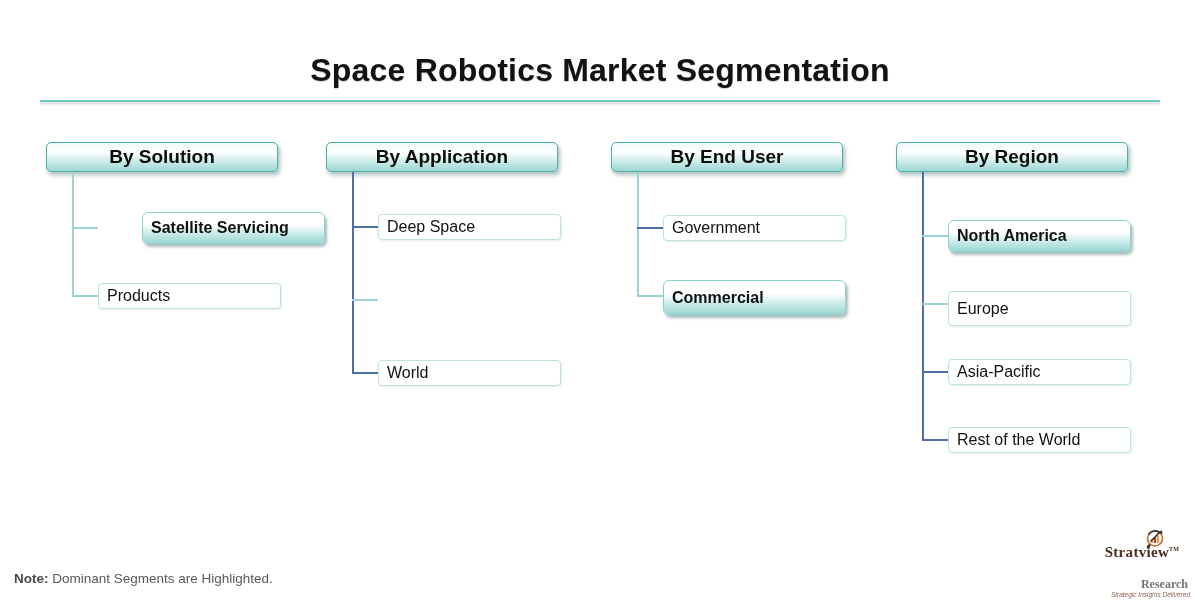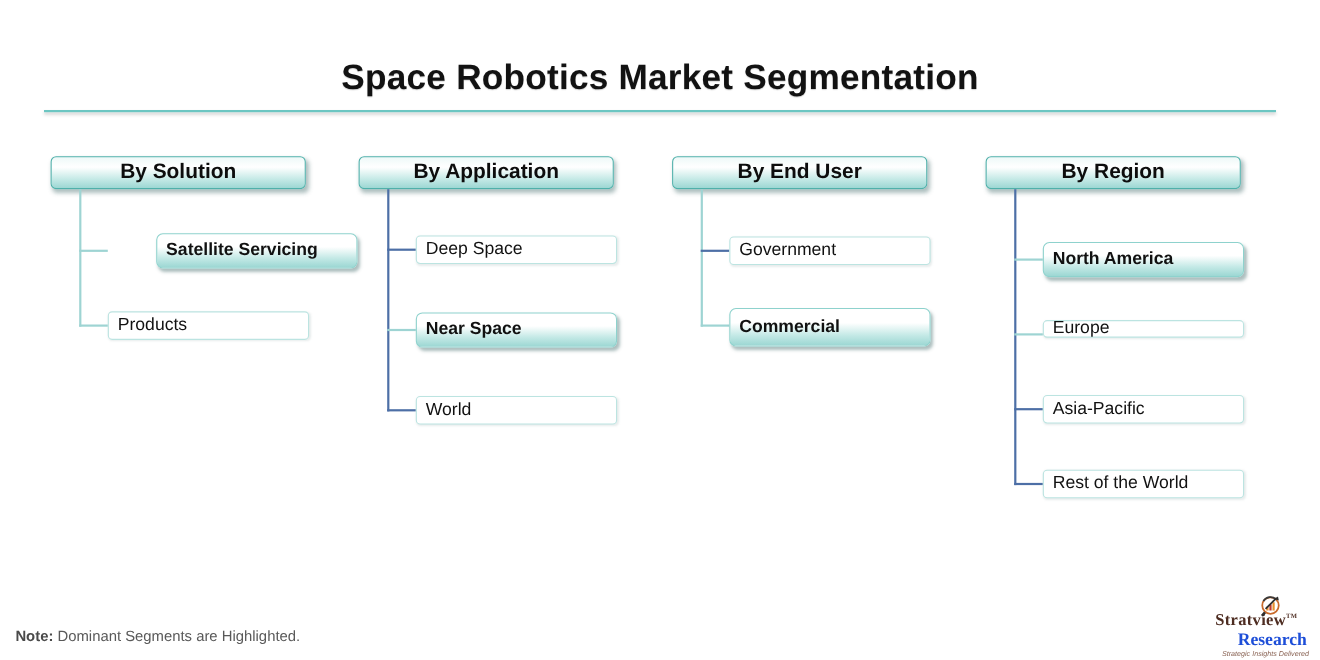--- a/index.html
+++ b/index.html
@@ -34,22 +34,22 @@
   .hline{position:absolute;height:2px;}
 
   .note{position:absolute;left:14px;top:571px;font-size:13.5px;color:#595959;}
   .note b{color:#4a4a4a;}
 
   .logo{position:absolute;right:6px;bottom:2px;width:104px;text-align:center;line-height:1;}
   .logo .icon-wrap{position:relative;height:22px;margin-bottom:-5px;margin-left:26px;}
   .logo .brand{font-family:"Liberation Serif",serif;font-weight:bold;font-size:15px;
       color:#4e2d22;letter-spacing:.3px;}
   .logo .tm{font-size:6px;vertical-align:super;color:#4e2d22;}
-  .logo .research{font-family:"Liberation Serif",serif;font-weight:bold;font-size:16px;
-      color:#1d4ed8;text-align:right;padding-right:6px;margin-top:2px;}
+  .logo .research{font-family:"Liberation Serif",serif;font-weight:bold;font-size:12px;
+      color:#737373;text-align:right;padding-right:6px;margin-top:18px;}
   .logo .tagline{font-size:6.5px;font-style:italic;color:#8a6455;text-align:right;
       padding-right:4px;margin-top:2px;}
 </style>
 </head>
 <body>
 
 <div class="canvas">
 
   <h1 class="title">Space Robotics Market Segmentation</h1>
   <div class="divider"></div>
@@ -62,39 +62,38 @@
         <div class="child-box child-hl" style="top: 212px; height: 32px; margin-left: 44px;">Satellite Servicing</div>
         <div class="hline" style="left: 26px; top: 295px; width: 26px; background: rgb(158, 212, 211);"></div>
         <div class="child-box child-plain" style="top: 283px; height: 26px;">Products</div>
       </div>
       <div class="column" style="left: 326px;">
         <div class="header-box" style="top: 142px;">By Application</div>
         <div class="vline" style="left: 26px; top: 172px; height: 202px; background: rgb(77, 111, 166);"></div>
         <div class="hline" style="left: 26px; top: 226px; width: 26px; background: rgb(77, 111, 166);"></div>
         <div class="child-box child-plain" style="top: 214px; height: 26px;">Deep Space</div>
         <div class="hline" style="left: 26px; top: 299px; width: 26px; background: rgb(158, 212, 211);"></div>
-        <div class="child-box child-hl" style="top: 284px; height: 32px;">Near Space</div>
         <div class="hline" style="left: 26px; top: 372px; width: 26px; background: rgb(77, 111, 166);"></div>
         <div class="child-box child-plain" style="top: 360px; height: 26px;">World</div>
       </div>
       <div class="column" style="left: 611px;">
         <div class="header-box" style="top: 142px;">By End User</div>
         <div class="vline" style="left: 26px; top: 172px; height: 125px; background: rgb(158, 212, 211);"></div>
         <div class="hline" style="left: 26px; top: 227px; width: 26px; background: rgb(77, 111, 166);"></div>
         <div class="child-box child-plain" style="top: 215px; height: 26px;">Government</div>
         <div class="hline" style="left: 26px; top: 295px; width: 26px; background: rgb(158, 212, 211);"></div>
         <div class="child-box child-hl" style="top: 280px; height: 35px;">Commercial</div>
       </div>
       <div class="column" style="left: 896px;">
         <div class="header-box" style="top: 142px;">By Region</div>
         <div class="vline" style="left: 26px; top: 172px; height: 269px; background: rgb(77, 111, 166);"></div>
         <div class="hline" style="left: 26px; top: 235px; width: 26px; background: rgb(158, 212, 211);"></div>
         <div class="child-box child-hl" style="top: 220px; height: 32px;">North America</div>
         <div class="hline" style="left: 26px; top: 303px; width: 26px; background: rgb(158, 212, 211);"></div>
-        <div class="child-box child-plain" style="top: 291px; height: 16px;">Europe</div>
+        <div class="child-box child-plain" style="top: 291px; height: 35px;">Europe</div>
         <div class="hline" style="left: 26px; top: 371px; width: 26px; background: rgb(77, 111, 166);"></div>
         <div class="child-box child-plain" style="top: 359px; height: 26px;">Asia-Pacific</div>
         <div class="hline" style="left: 26px; top: 439px; width: 26px; background: rgb(77, 111, 166);"></div>
         <div class="child-box child-plain" style="top: 427px; height: 26px;">Rest of the World</div>
       </div>
     </div>
 
   <div class="note">
     <b>Note:</b><span> Dominant Segments are Highlighted.</span>
   </div>

